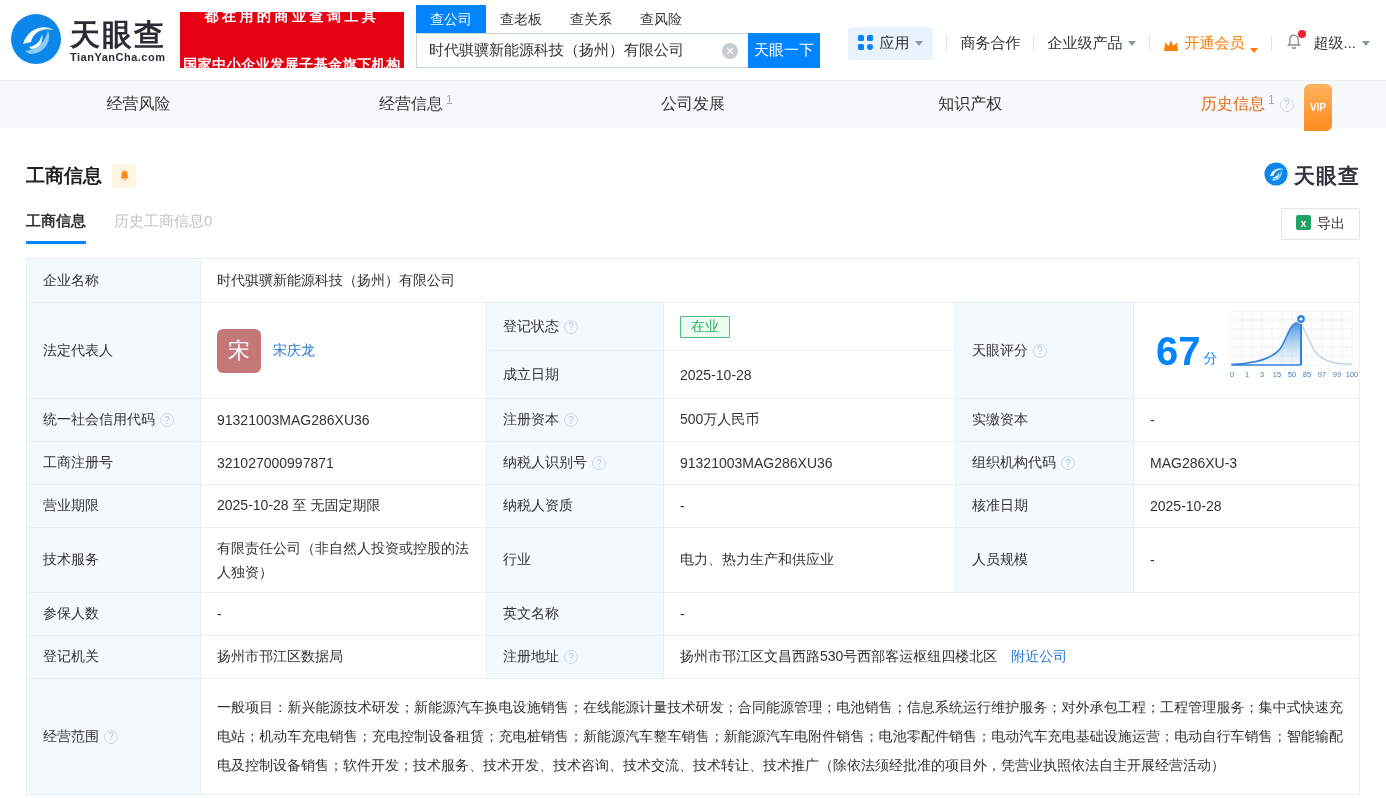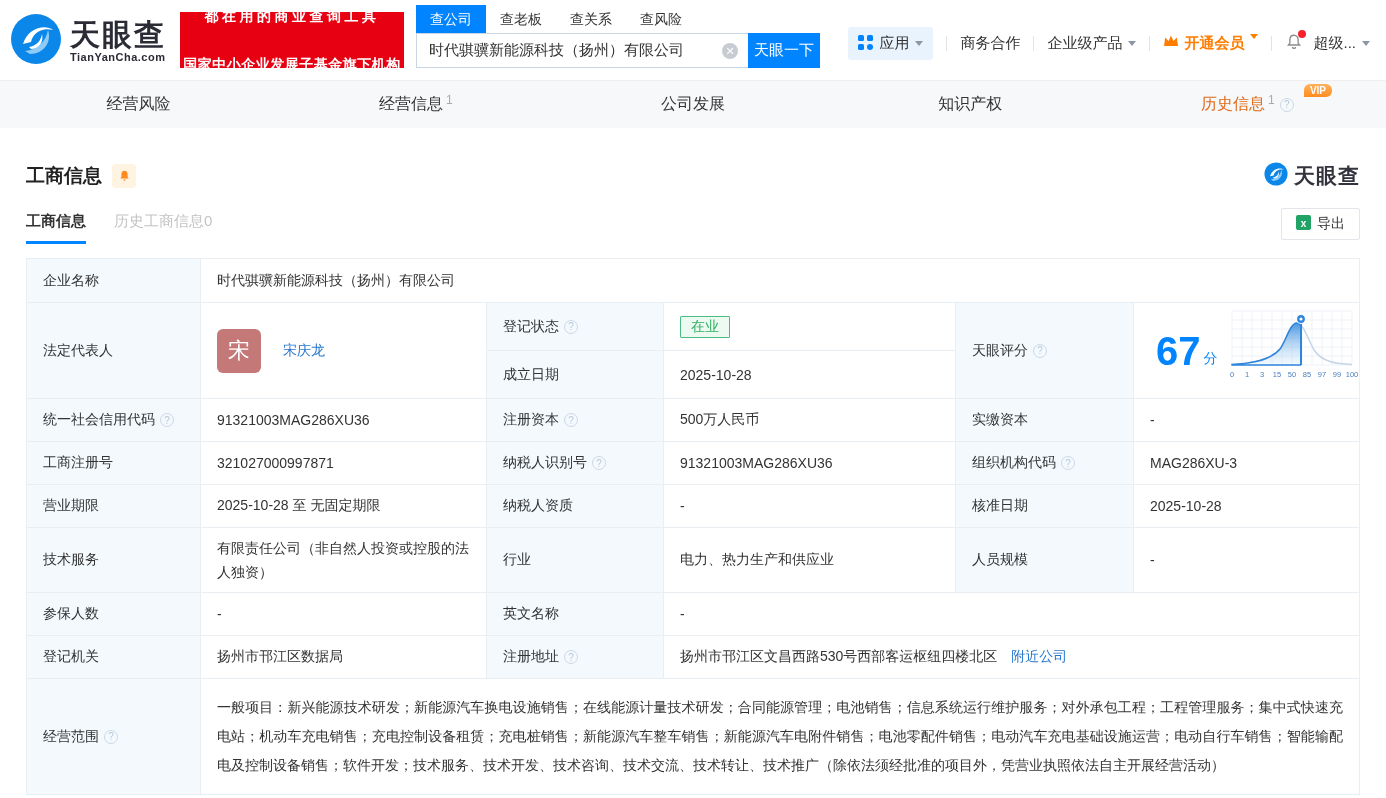--- a/index.html
+++ b/index.html
@@ -30,33 +30,33 @@
   .clear-btn::after { content:"✕"; }
   .search-btn { width:72px; height:35px; background:#0084ff; color:#fff; border:none; font-size:15px; cursor:pointer; font-family:inherit;}
   .hnav { margin-left:auto; margin-top:27px; display:flex; align-items:center; font-size:15px; color:#333; white-space:nowrap;}
   .hnav .divider { width:1px; height:15px; background:#e3e3e3; margin:0 13px; }
   .app-pill { display:flex; align-items:center; background:#e9f3fd; border-radius:3px; padding:7px 10px; cursor:pointer;}
   .app-pill .txt { margin-left:6px; }
   .caret { width:0; height:0; border-left:4px solid transparent; border-right:4px solid transparent;
     border-top:5px solid #8a97a5; margin-left:6px; display:inline-block;}
   .caret.orange { border-top-color:#ff7d00; }
   .hnav-item { cursor:pointer; display:flex; align-items:center; }
-  .vip-link { color:#ff7d00; font-weight:bold; display:flex; align-items:flex-start; cursor:pointer;}
+  .vip-link { color:#ff7d00; font-weight:normal; display:flex; align-items:flex-end; cursor:pointer;}
   .vip-link svg { margin-right:5px; }
   .bell-wrap { position:relative; margin-right:10px; cursor:pointer;}
   .bell-dot { position:absolute; top:-3px; right:-3px; width:8px; height:8px; border-radius:50%; background:#f5222d;}
   
   .tabbar { display:flex; height:48px; background:#f7f8fa; border-top:1px solid #efefef; }
   .tab { flex:1; display:flex; align-items:center; justify-content:center; font-size:16px; color:#333; cursor:pointer; position:relative;}
   .tab .cnt { font-size:12px; color:#aaa; margin-left:3px; position:relative; top:-5px;}
   .tab.active { background:#fff; color:#0084ff; font-weight:bold; }
   .tab.active .cnt { color:#0084ff; }
   .tab.vip-tab { color:#e06a1a; }
   .vip-badge { position:absolute; top:3px; right:54px; background:linear-gradient(180deg,#ffb25c,#ff8c1f);
-    color:#fff; font-size:10px; font-weight:bold; padding:1px 6px; border-radius:6px 6px 6px 0; }
+    color:#fff; font-size:10px; font-weight:bold; padding:18px 6px; border-radius:6px 6px 6px 0; }
   .help { display:inline-flex; width:14px; height:14px; border:1px solid #ccd9e6; border-radius:50%;
     color:#b7c9da; font-size:10px; align-items:center; justify-content:center; margin-left:5px; vertical-align:middle; cursor:pointer;}
   .help::after { content:"?"; }
   
   .section-head { display:flex; justify-content:space-between; align-items:center; margin:34px 26px 0; }
   .sec-title-wrap { display:flex; align-items:center; }
   .sec-title { font-size:19px; font-weight:bold; color:#222; }
   .alert-bell { width:24px; height:24px; background:#fff3e2; border-radius:4px; margin-left:10px;
     display:flex; align-items:center; justify-content:center; cursor:pointer;}
   .watermark { display:flex; align-items:center; }
@@ -74,21 +74,21 @@
   .biz th, .biz td { border:1px solid #e9eef3; font-size:14px; font-weight:normal; text-align:left;
     padding:4px 16px; color:#333; vertical-align:middle; }
   .biz th { background:#f3f9fd; }
   tr.h44 { height:44px; } tr.h43 { height:43px; } tr.h65 { height:65px; } tr.h116 { height:116px; }
   .status-badge { display:inline-block; border:1px solid #4fbc82; color:#2fae64; background:#edfaf2;
     font-size:14px; padding:1px 10px; border-radius:1px; }
   .rep-cell { display:flex; align-items:center; }
   .avatar { width:44px; height:44px; border-radius:6px; background:#c47878; color:#fff; font-size:22px;
     display:flex; align-items:center; justify-content:center; flex:none;}
   a.link { color:#2878ce; text-decoration:none; cursor:pointer; }
-  .rep-name { margin-left:22px; }
+  .rep-name { margin-left:12px; }
   .score-cell { display:flex; align-items:center; padding:2px 0 2px 6px; }
   .score-num { font-size:40px; font-weight:bold; color:#0084ff; line-height:1; }
   .score-unit { font-size:14px; color:#0084ff; margin:16px 0 0 3px; }
   .score-chart { margin-left:12px; }
   .scope-text { line-height:29px; text-align:justify; }
   .addr-cell .link { margin-left:10px; }
 </style>
 </head>
 <body>
 

